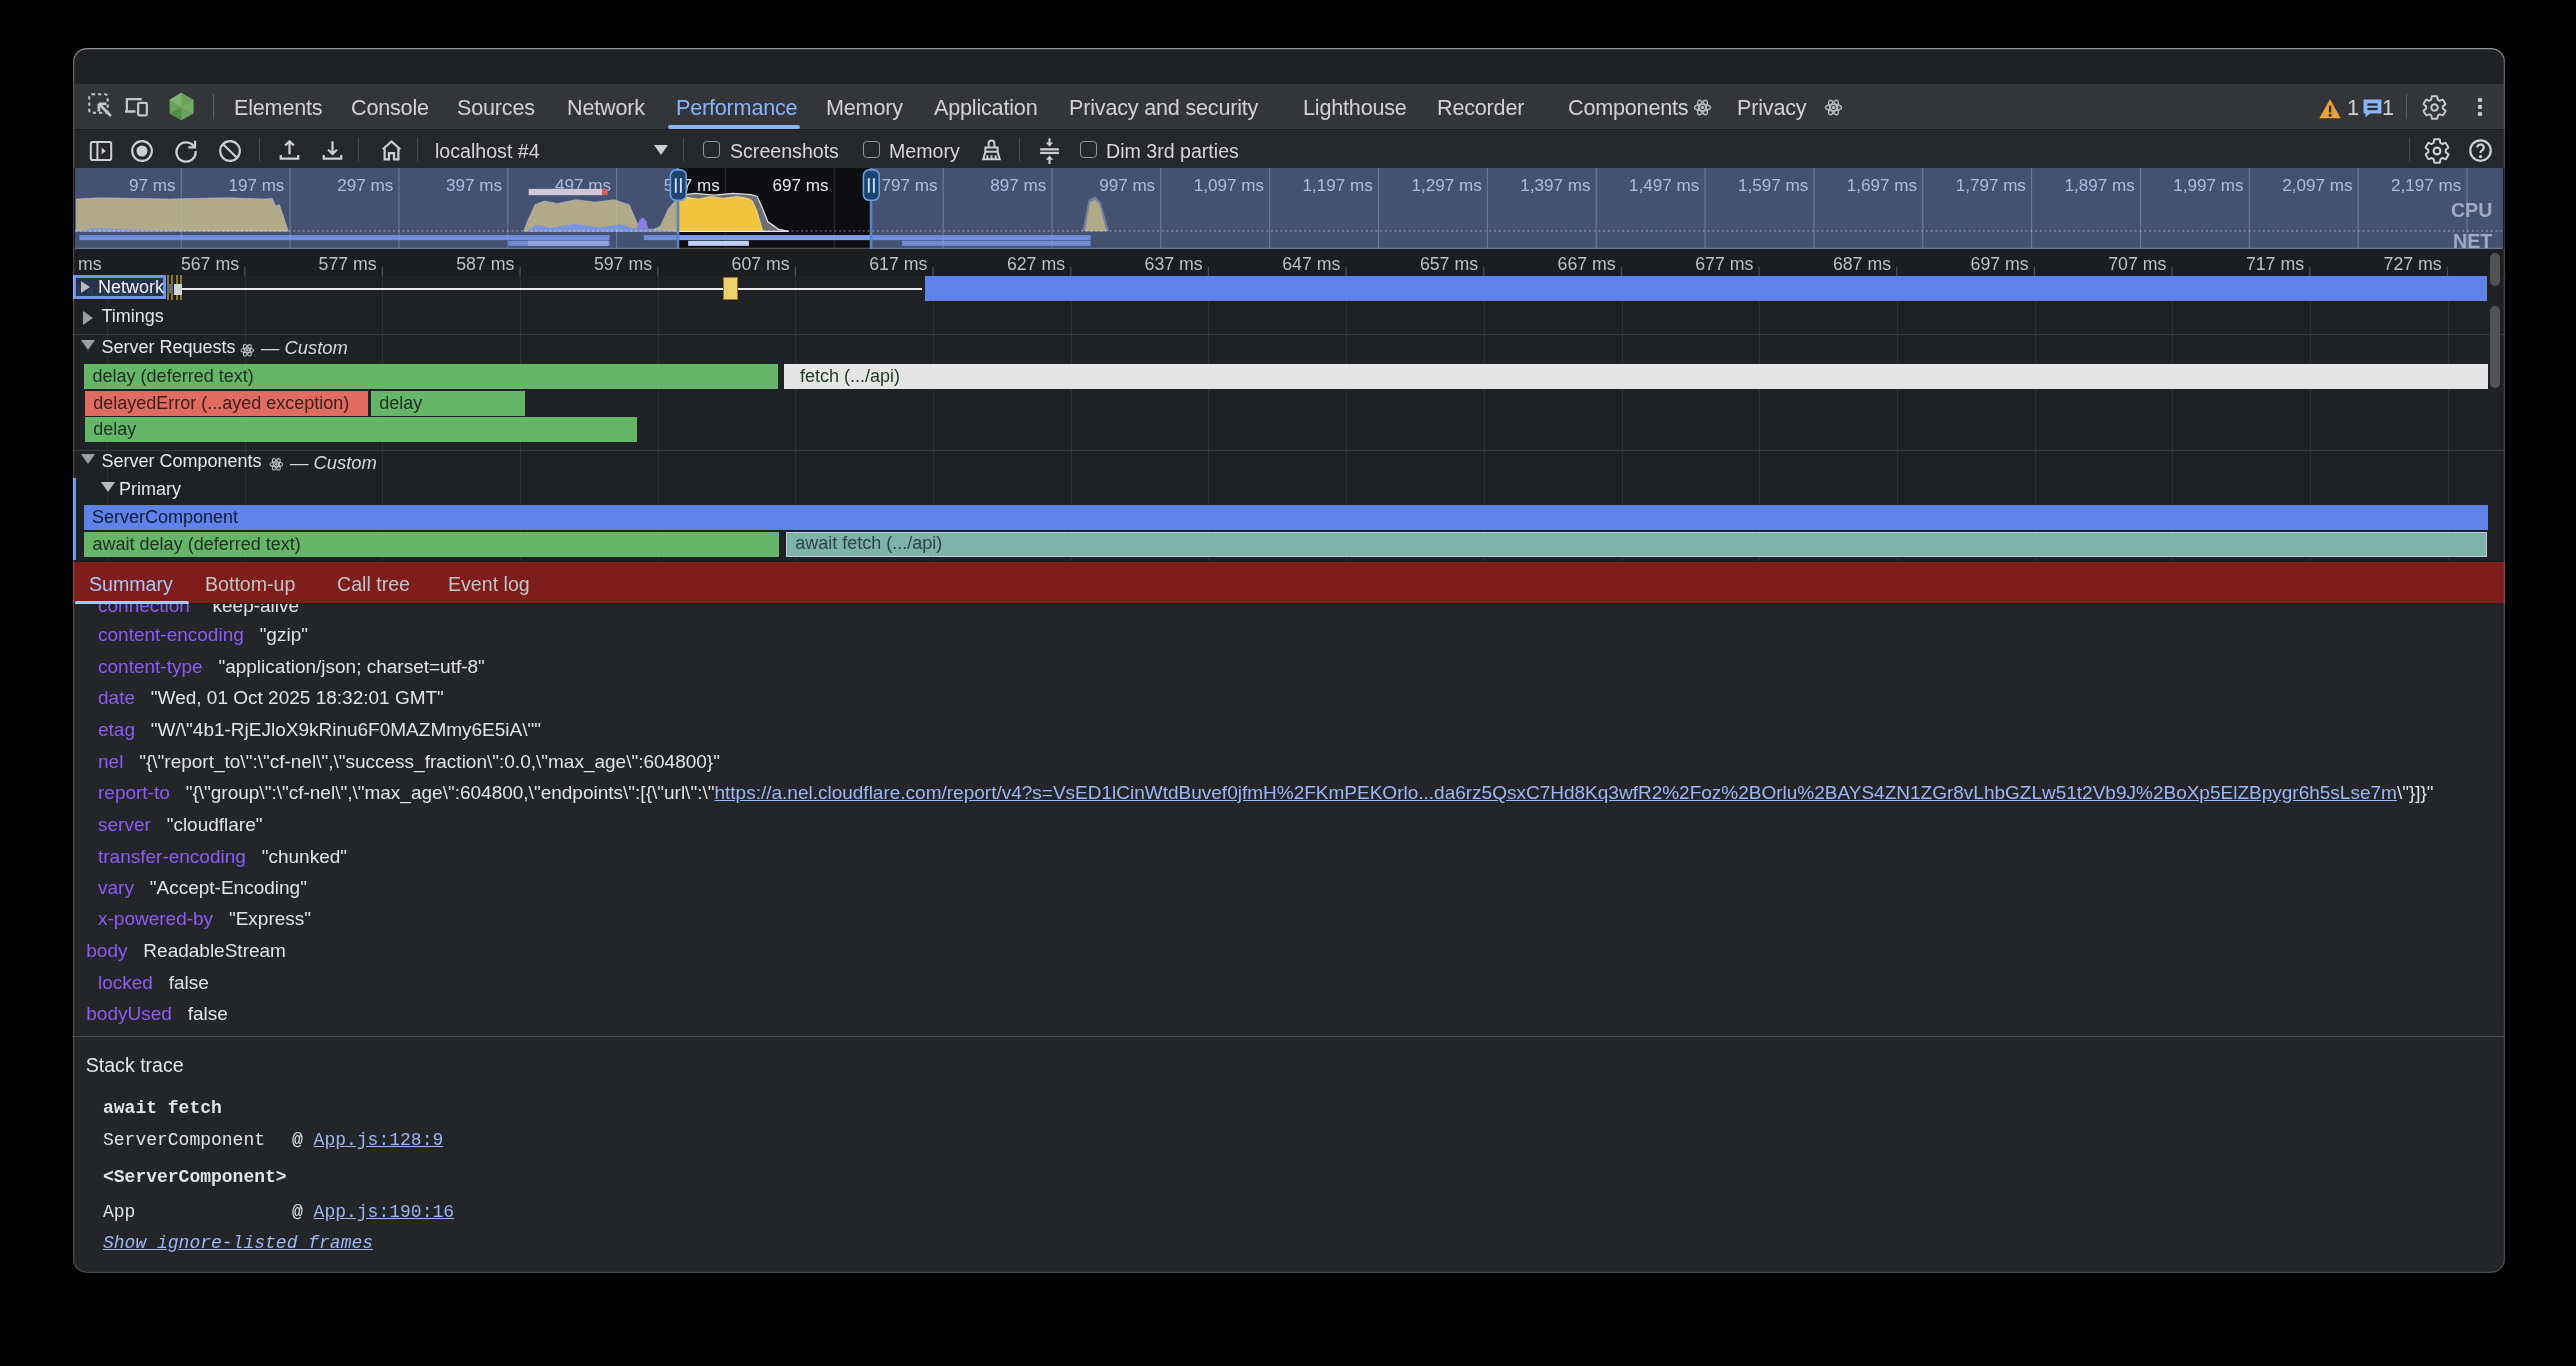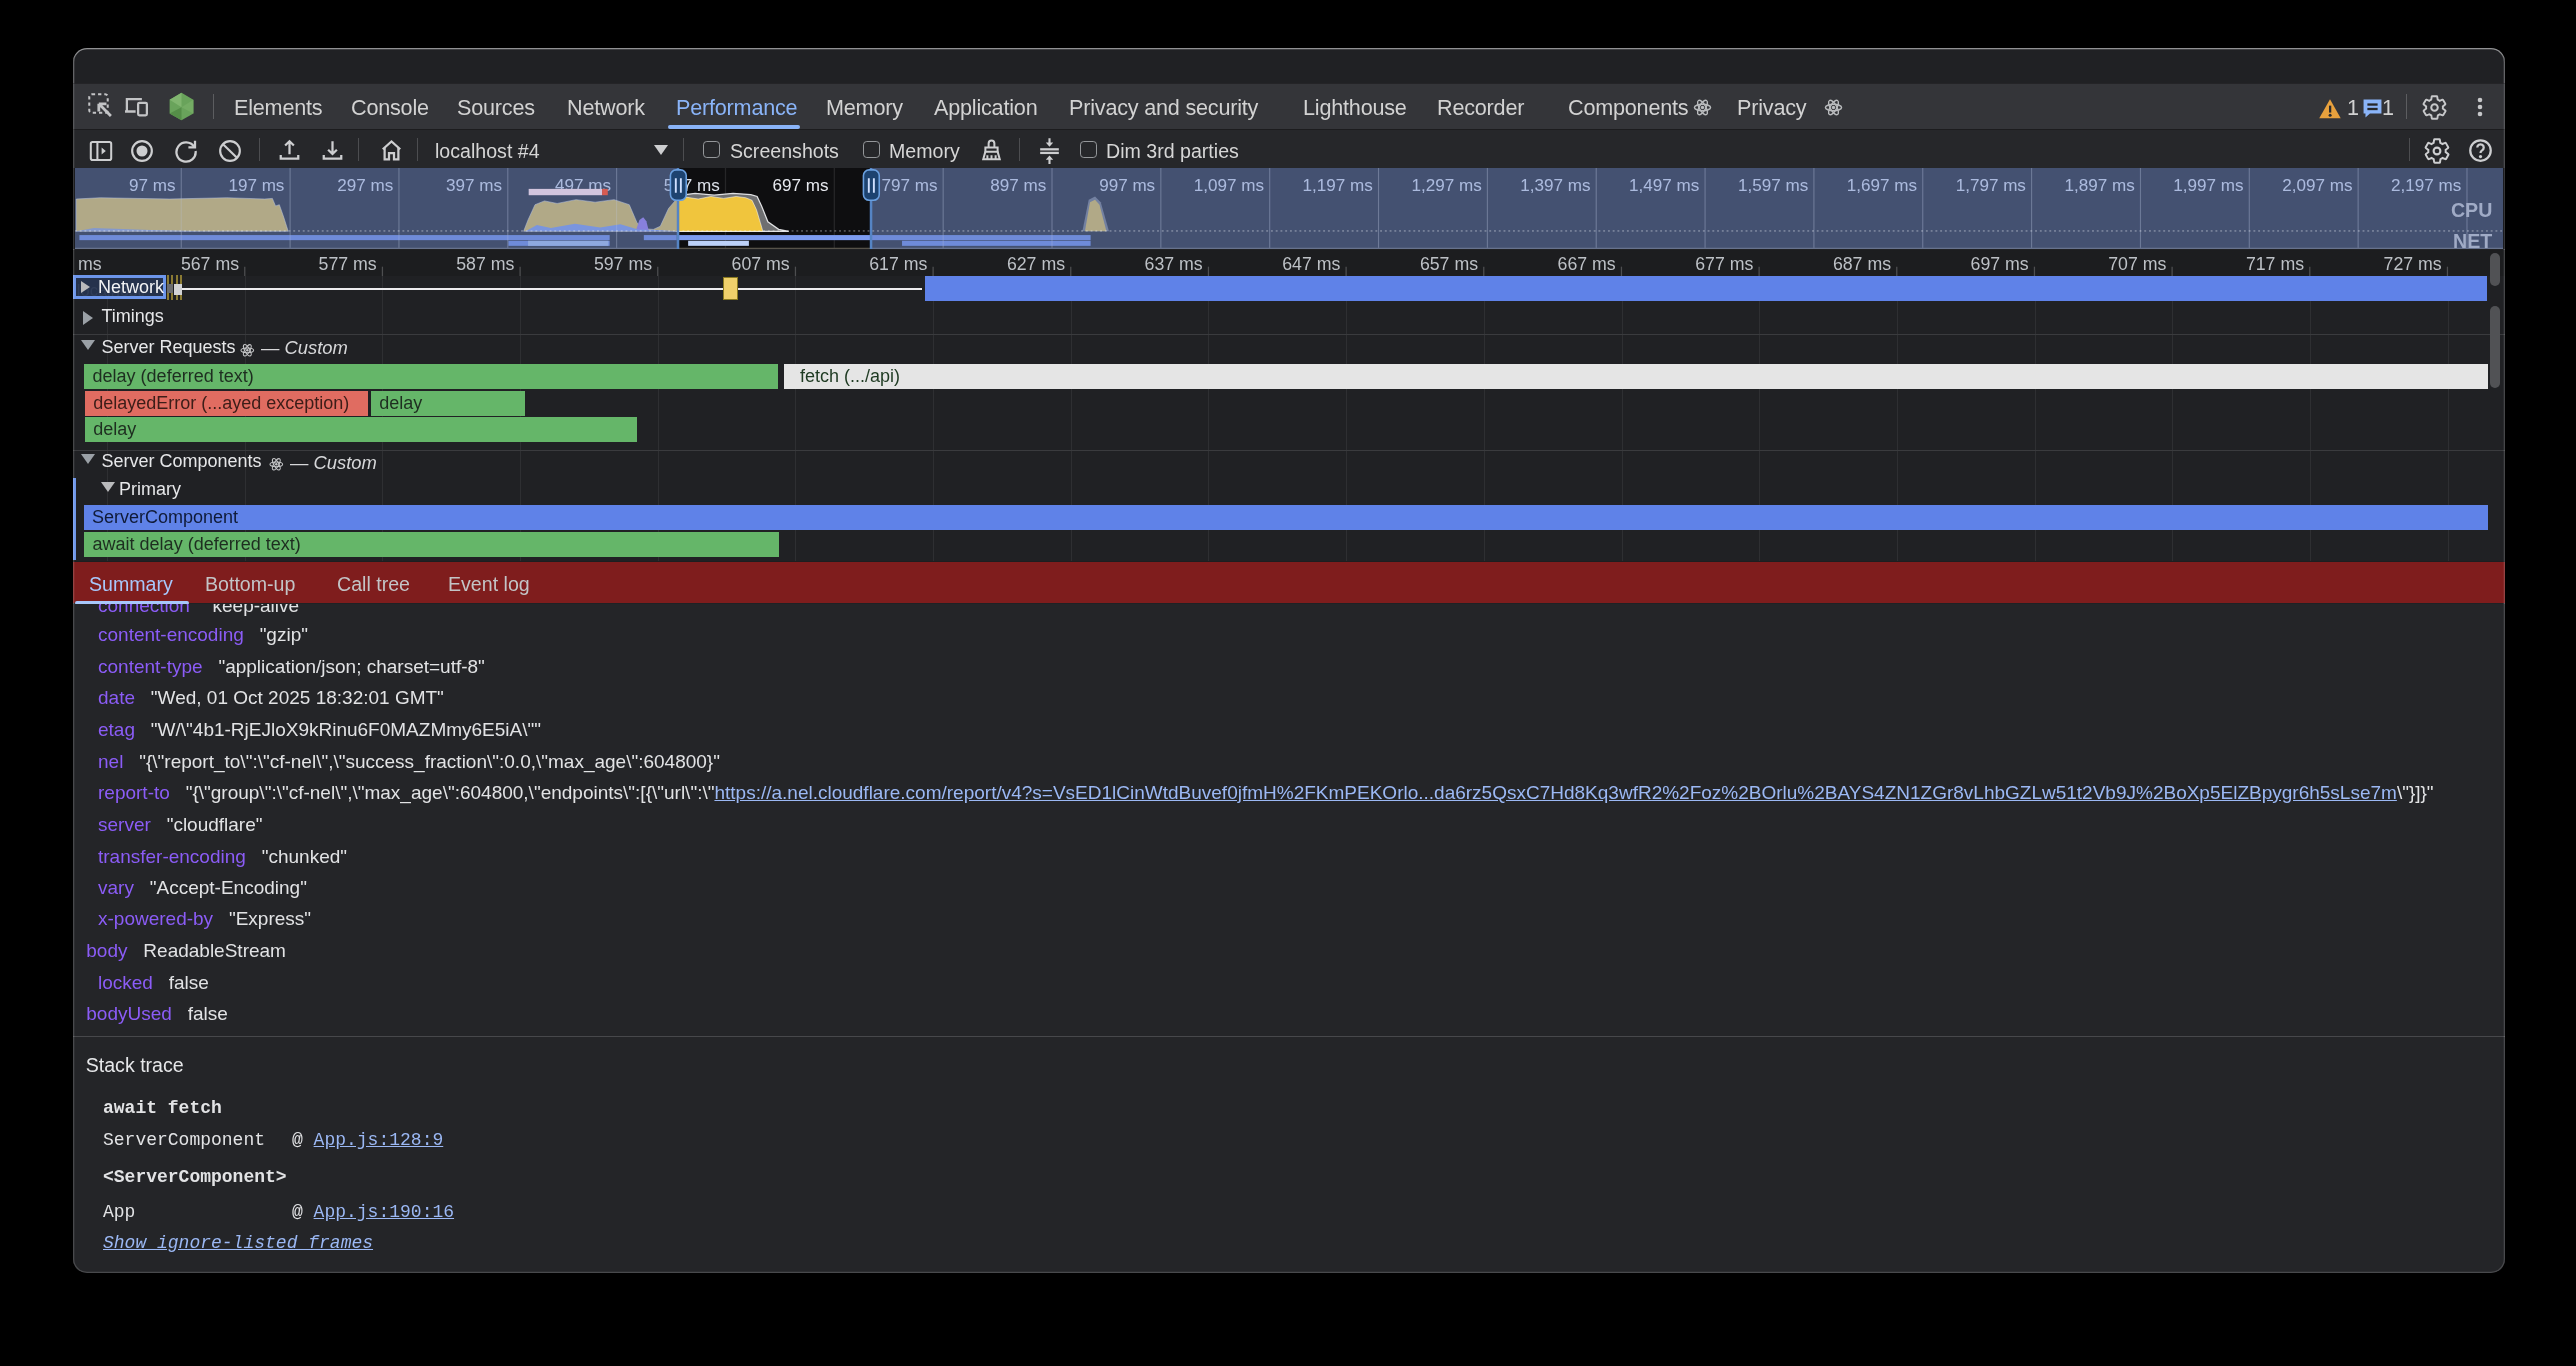--- a/index.html
+++ b/index.html
@@ -380,20 +380,21 @@
       <ellipse cx="10" cy="10" rx="8.7" ry="3.3" transform="rotate(120 10 10)"></ellipse>
     </svg>
     <div class="t" style="left:217px;top:176px;font-size:18.4px;color:#d6d7d9;">— <span style="font-style:italic;">Custom</span></div>
     <div class="abs" style="left:0;top:202px;width:2.5px;height:82px;background:#6d96eb;"></div>
 
     <div class="abs" style="left:28px;top:206px;"><span class="tri-d" style="border-top-color:#b9babc;"></span></div>
     <div class="t hdr" style="left:46px;top:203px;">Primary</div>
 
     <div class="bar" style="left:10.8px;top:229px;width:2404px;height:25px;background:#5f82e8;color:#101b38;line-height:25px;">ServerComponent</div>
     <div class="bar" style="left:11.4px;top:256px;width:695px;height:25px;background:#65b669;color:#1e2e20;line-height:25px;">await delay (deferred text)</div>
+    <div class="bar" style="left:713px;top:256px;width:1701px;height:25px;background:#7fb2a8;color:#28444c;line-height:21px;border:1.9px solid #b8cdf2;">await fetch (.../api)</div>
   </div>
   <div class="abs" style="left:2417px;top:205px;width:10px;height:33px;border-radius:5px;background:#515255;z-index:20;"></div>
   <div class="abs" style="left:2417px;top:258px;width:10px;height:82px;border-radius:5px;background:#515255;z-index:20;"></div>
 
   <div class="dtabs">
     <div class="t" style="left:16px;top:10.8px;font-size:19.6px;color:#a8c7fa;">Summary</div>
     <div class="t" style="left:132px;top:10.8px;font-size:19.6px;color:#c3c4c6;">Bottom-up</div>
     <div class="t" style="left:264px;top:10.8px;font-size:19.6px;color:#c3c4c6;">Call tree</div>
     <div class="t" style="left:375px;top:10.8px;font-size:19.6px;color:#c3c4c6;">Event log</div>
     <div class="abs" style="left:1.9px;top:39px;width:114px;height:3.8px;border-radius:1.9px;background:#a8c7fa;"></div>

